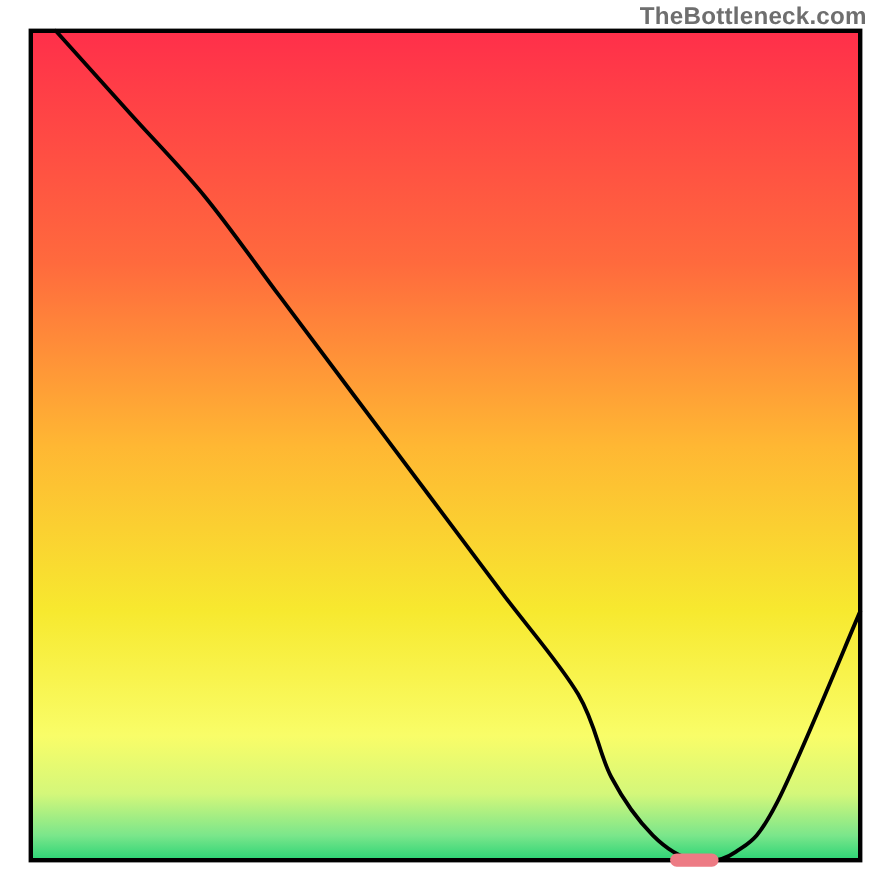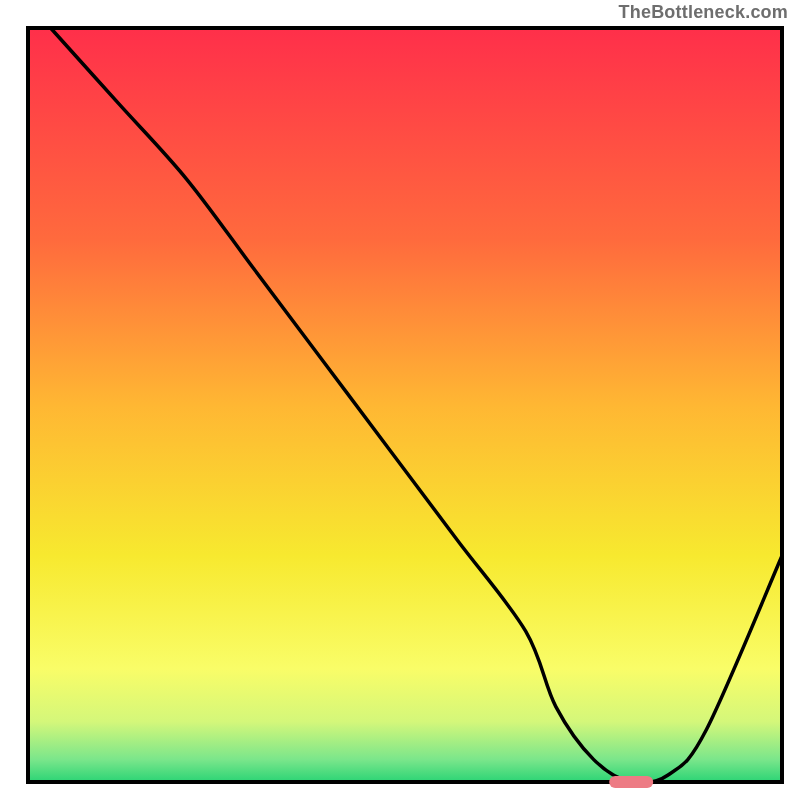--- a/index.html
+++ b/index.html
@@ -12,21 +12,21 @@
   }
   .chart-wrapper {
     position: relative;
     width: 800px;
     height: 800px;
   }
   .watermark {
     position: absolute;
     top: 2px;
     right: 12px;
-    font-size: 18px;
+    font-size: 22px;
     font-weight: 600;
     color: #6e6e6e;
     letter-spacing: 0.2px;
     z-index: 10;
   }
   svg.plot {
     position: absolute;
     left: 0;
     top: 0;
   }

